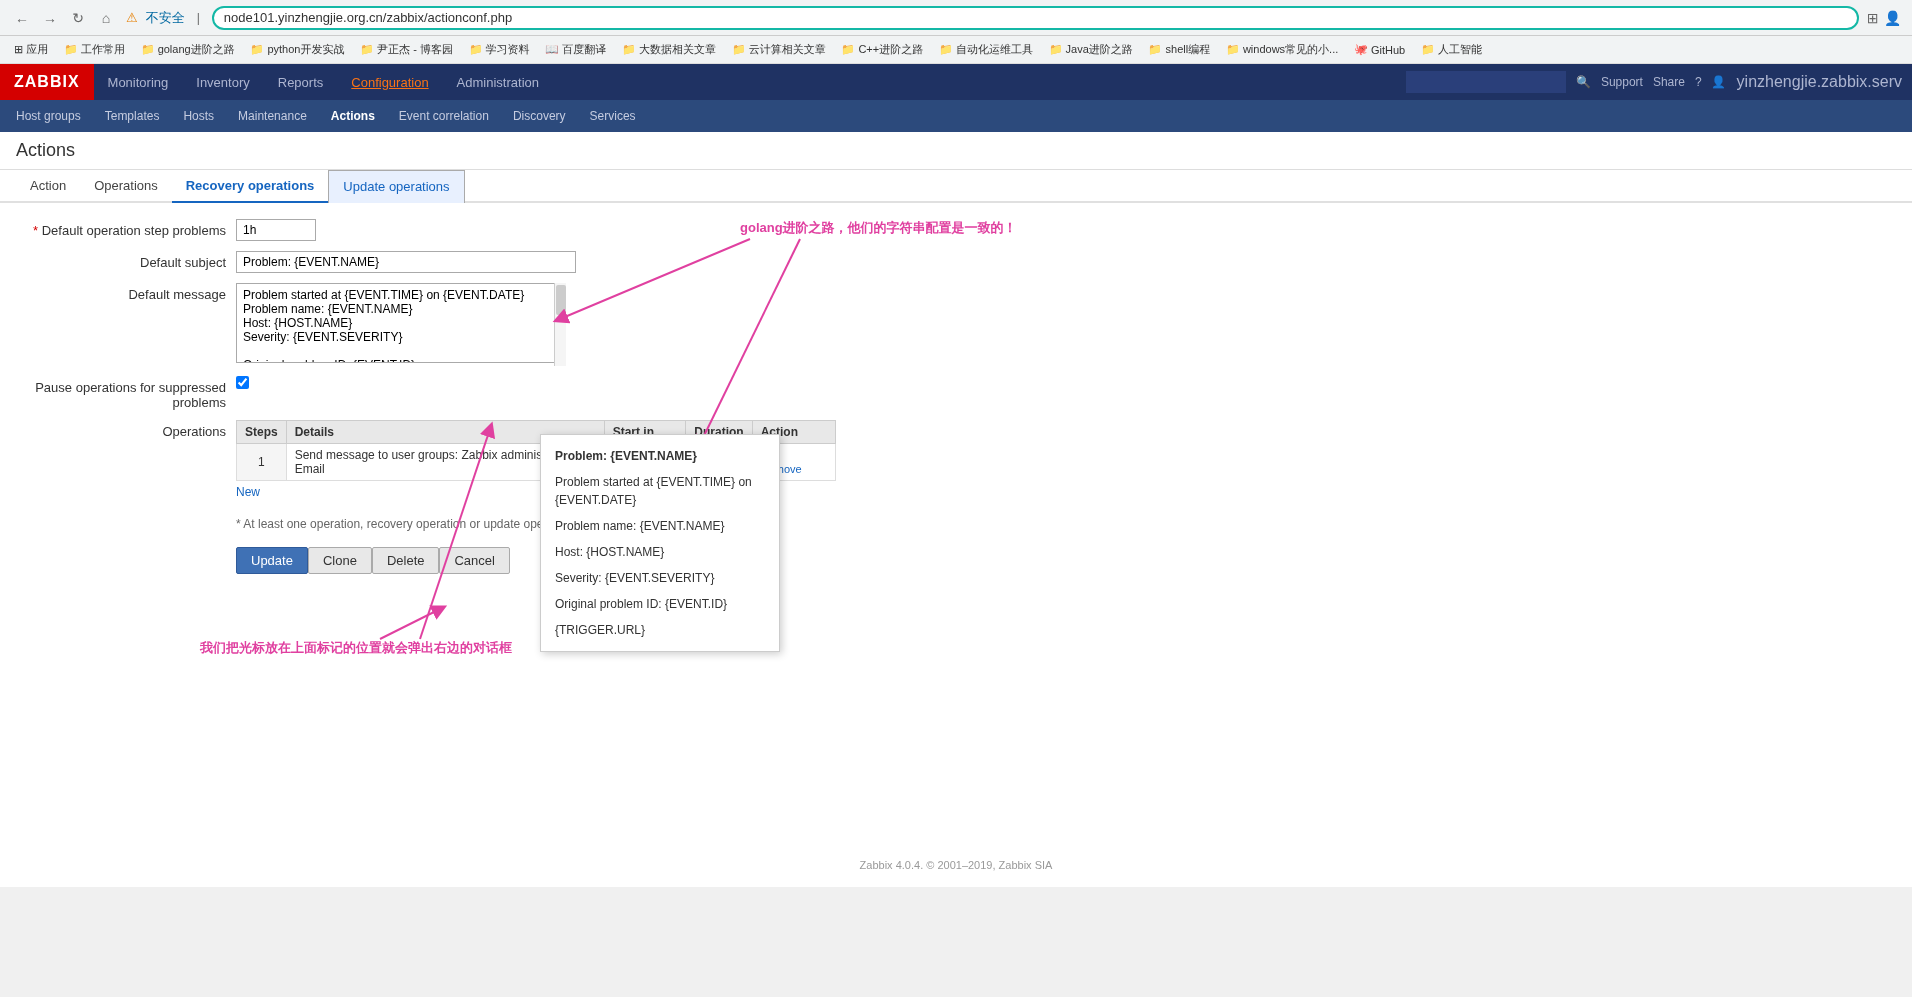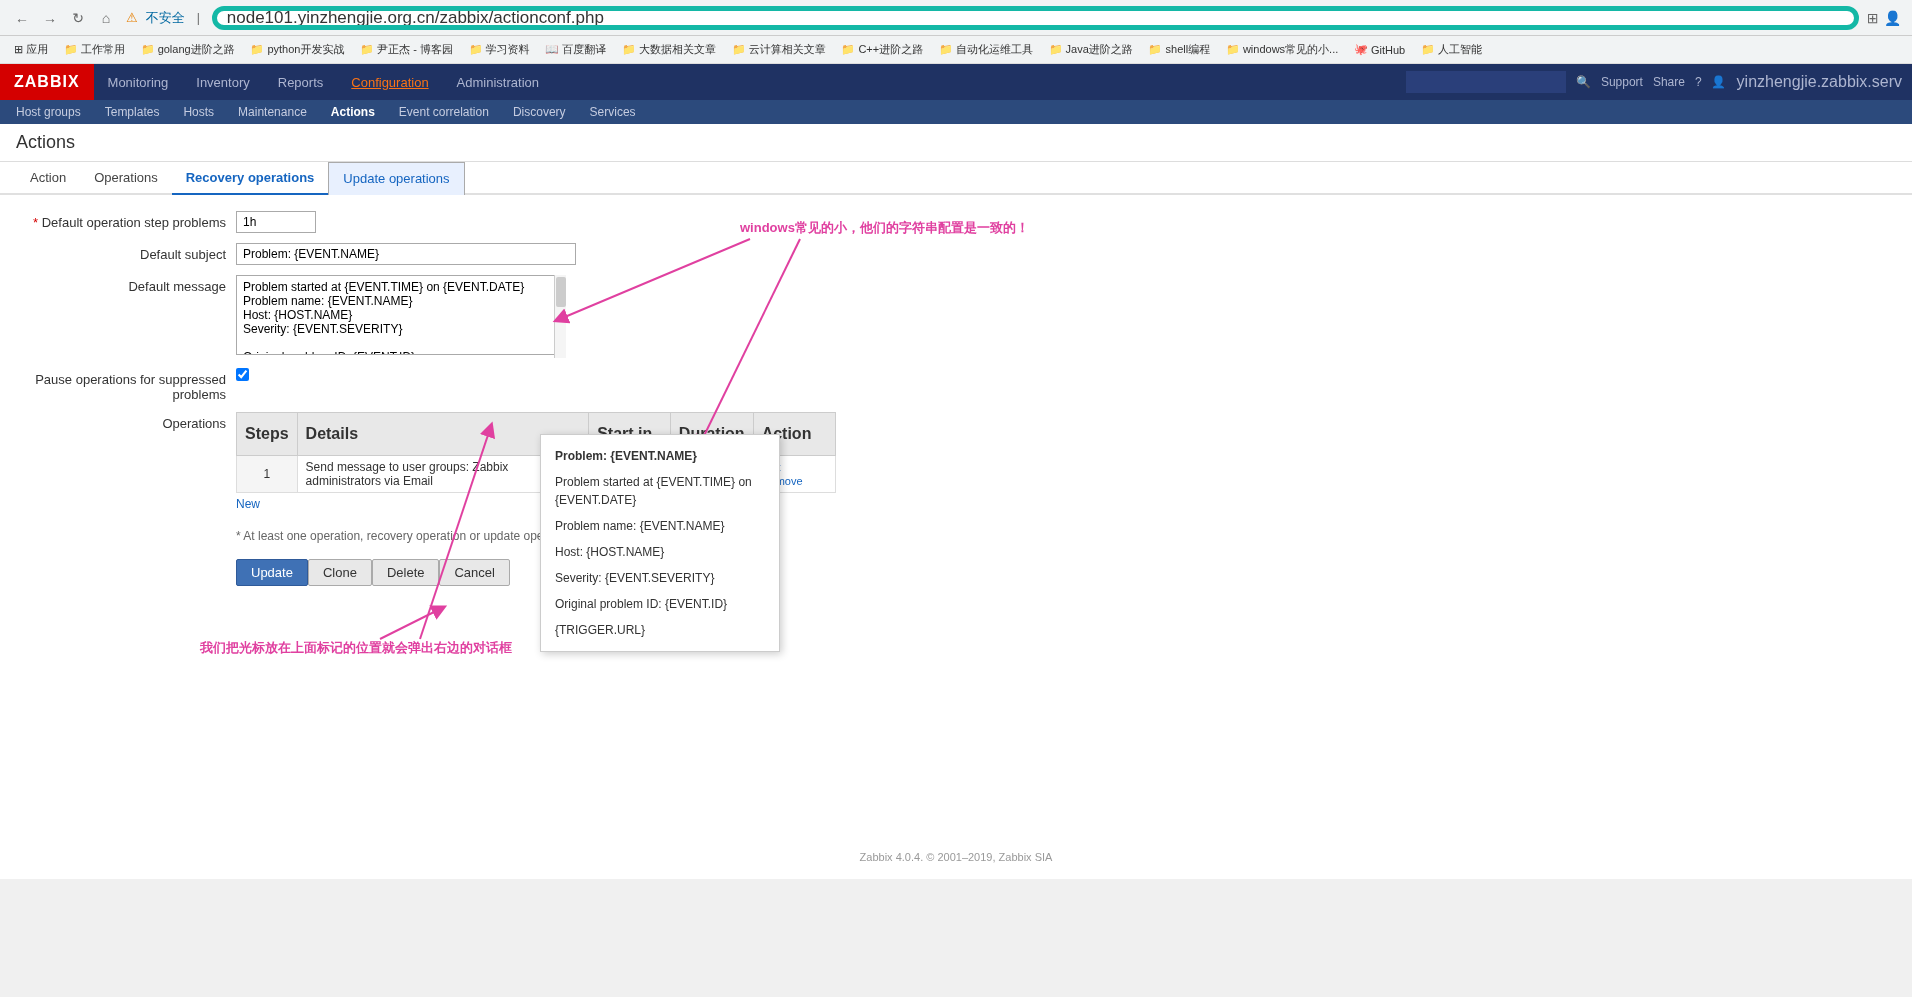--- a/index.html
+++ b/index.html
@@ -15,22 +15,22 @@
       gap: 8px;
       height: 36px;
     }
     .browser-nav-btns { display: flex; gap: 4px; }
     .browser-nav-btn {
       width: 24px; height: 24px; border: none; background: transparent;
       cursor: pointer; display: flex; align-items: center; justify-content: center;
       border-radius: 50%; color: #666; font-size: 14px;
     }
     .address-bar {
-      flex: 1; height: 24px; border: 5px solid #14b8a6; border-radius: 12px;
-      padding: 0 10px; font-size: 17px; background: white; color: #333;
+      flex: 1; height: 24px; border: 2px solid #14b8a6; border-radius: 12px;
+      padding: 0 10px; font-size: 13px; background: white; color: #333;
     }
     .browser-actions { display: flex; gap: 6px; color: #666; font-size: 14px; }
 
     
     .bookmarks-bar {
       background: #f1f3f4;
       border-bottom: 1px solid #ddd;
       padding: 2px 8px;
       display: flex;
       align-items: center;
@@ -98,21 +98,21 @@
       padding: 4px 8px;
       font-size: 12px;
       width: 160px;
     }
 
     
     .sub-nav {
       background: #2c4a7c;
       display: flex;
       align-items: center;
-      height: 24px;
+      height: 32px;
       padding: 0 4px;
     }
     .sub-nav-item {
       color: #c5cce0;
       padding: 0 12px;
       height: 100%;
       display: flex; align-items: center;
       cursor: pointer;
       font-size: 12px;
       text-decoration: none;
@@ -204,22 +204,22 @@
     
     .operations-section { margin-top: 10px; }
     .ops-table {
       border-collapse: collapse;
       width: 100%;
       max-width: 600px;
     }
     .ops-table th {
       background: #e8e8e8;
       border: 1px solid #ccc;
-      padding: 12px 8px;
-      font-size: 16px;
+      padding: 4px 8px;
+      font-size: 12px;
       text-align: left;
       color: #333;
     }
     .ops-table td {
       border: 1px solid #ddd;
       padding: 4px 8px;
       font-size: 12px;
       color: #333;
       vertical-align: middle;
     }
@@ -485,21 +485,21 @@
   <div class="tooltip-popup">
     <p class="bold">Problem: {EVENT.NAME}</p>
     <p>Problem started at {EVENT.TIME} on {EVENT.DATE}</p>
     <p>Problem name: {EVENT.NAME}</p>
     <p>Host: {HOST.NAME}</p>
     <p>Severity: {EVENT.SEVERITY}</p>
     <p>Original problem ID: {EVENT.ID}</p>
     <p>{TRIGGER.URL}</p>
   </div>
 
-  <div class="annotation annotation-top">windows常见的小，他们的字符串配置是一致的！</div>
+  <div class="annotation annotation-top">golang进阶之路，他们的字符串配置是一致的！</div>
 
   <div class="annotation annotation-bottom">我们把光标放在上面标记的位置就会弹出右边的对话框</div>
 
   <svg class="arrows-overlay" xmlns="http://www.w3.org/2000/svg">
 
     <defs>
       <marker id="arrow" markerWidth="8" markerHeight="8" refX="4" refY="4" orient="auto">
         <path d="M0,0 L0,8 L8,4 z" fill="#e040a0"></path>
       </marker>
     </defs>

